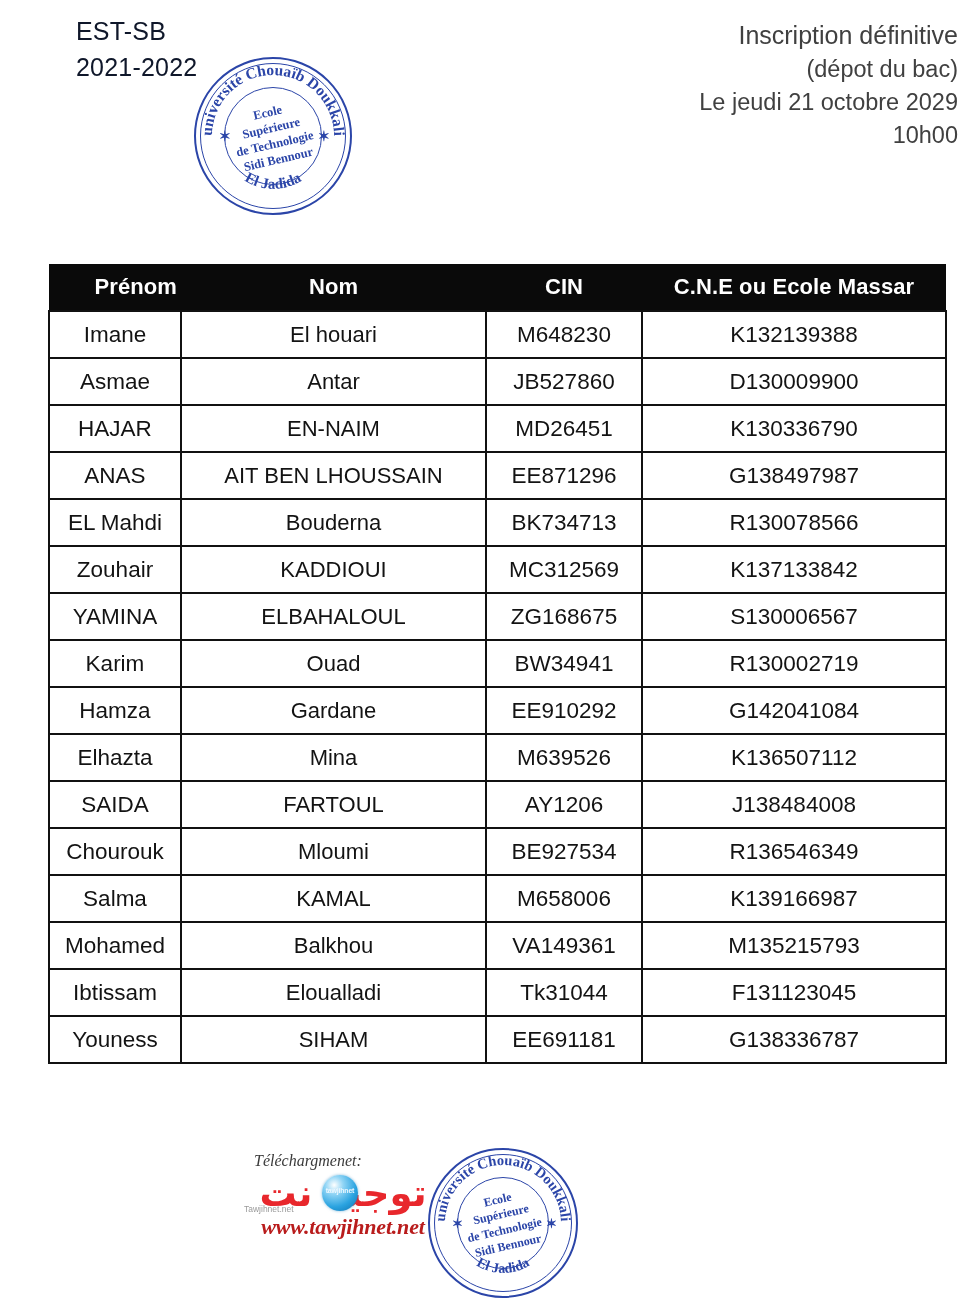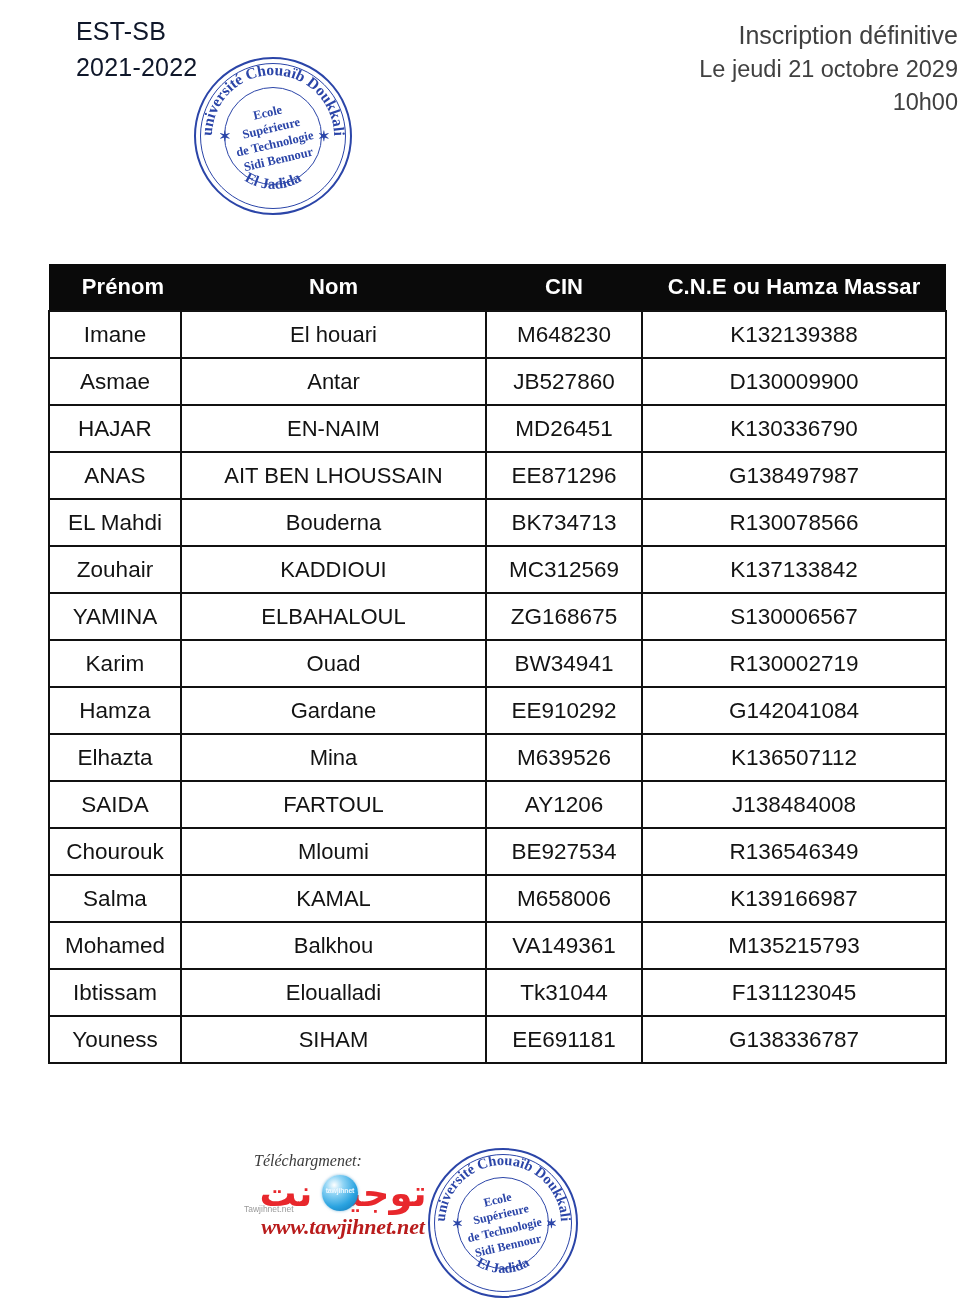--- a/index.html
+++ b/index.html
@@ -121,21 +121,21 @@
   table.roster thead th {
     background: #0a0a0a;
     color: #ffffff;
     font-size: 22px;
     font-weight: bold;
     height: 46px;
     padding: 0 4px;
     border: none;
     letter-spacing: 0.1px;
   }
-  table.roster thead th.th-prenom { text-align: center; padding-left: 20px; }
+  table.roster thead th.th-prenom { text-align: right; padding-left: 20px; }
 
   table.roster tbody td {
     border: 2.2px solid #111111;
     height: 45px;
     font-size: 22.5px;
     text-align: center;
     padding: 0 3px;
     color: #131313;
     background: #ffffff;
     white-space: nowrap;
@@ -218,20 +218,21 @@
 <div class="header">
 
   <div class="est-block">
     <div>EST-SB</div>
     <div>2021-2022</div>
   </div>
 
 
   <div class="right-block">
     <div class="l1">Inscription définitive</div>
+    <div>(dépot du bac)</div>
     <div>Le jeudi 21 octobre 2029</div>
     <div>10h00</div>
   </div>
 
   <div class="stamp" id="stamp-header">
     <div class="ring-outer"></div>
     <div class="ring-inner"></div>
     <div class="ring-core"></div>
     <svg width="158" height="158" viewBox="0 0 158 158">
       <defs>
@@ -262,21 +263,21 @@
       <col class="c-prenom">
         <col class="c-nom">
         <col class="c-cin">
         <col class="c-cne">
     </colgroup>
     <thead>
       <tr>
         <th class="th-prenom">Prénom</th>
         <th>Nom</th>
         <th>CIN</th>
-        <th>C.N.E ou Hamza Massar</th>
+        <th>C.N.E ou Ecole Massar</th>
       </tr>
     </thead>
     <tbody id="roster-body">
         <tr>
           <td>Imane</td>
           <td class="cell-nom">El houari</td>
           <td>M648230</td>
           <td>K132139388</td>
         </tr>
         <tr>

